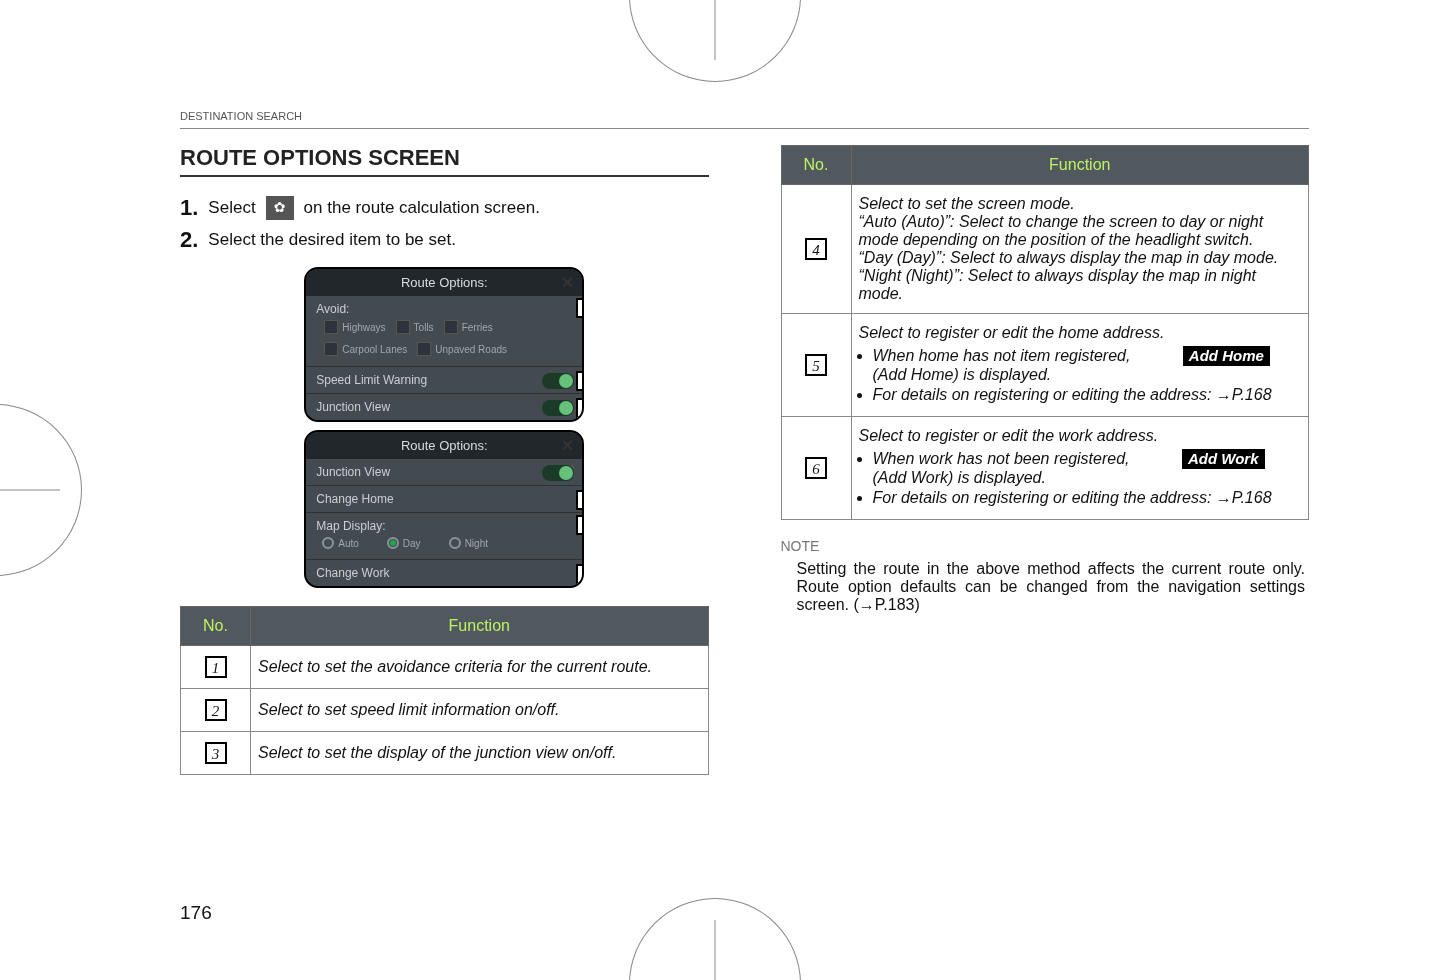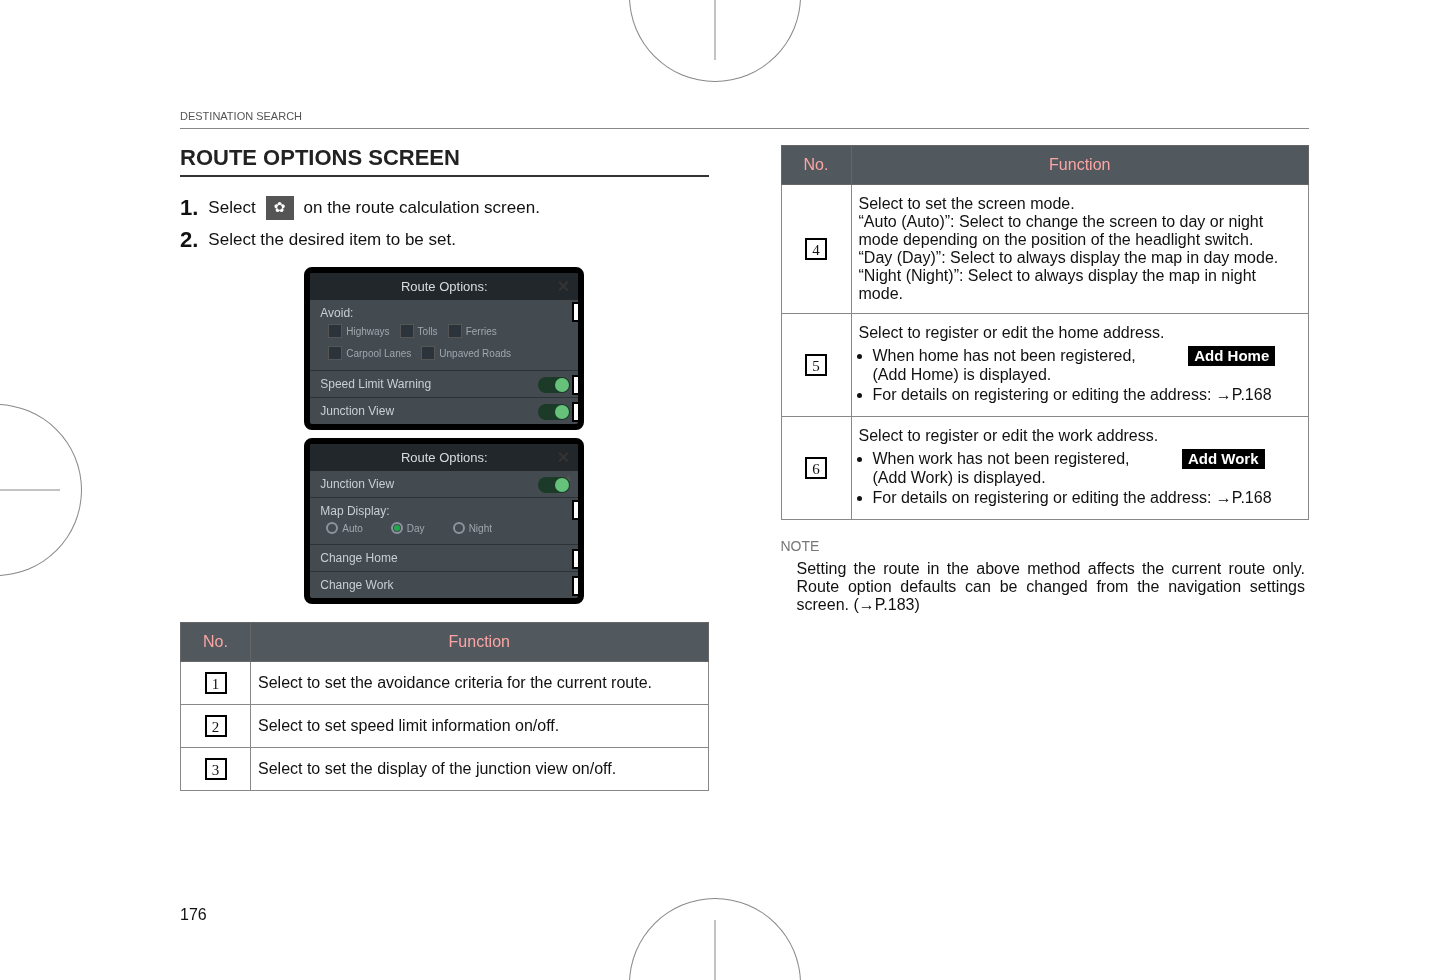--- a/index.html
+++ b/index.html
@@ -29,50 +29,50 @@
     h2.section-title { font-size: 22px; font-weight: bold; color: #222; margin-bottom: 4px; }
     .section-rule { border: none; border-top: 2px solid #333; margin-bottom: 18px; }
 
     .steps { margin: 0 0 14px 0; }
     .step { display: flex; align-items: center; gap: 10px; font-size: 17px; margin-bottom: 6px; }
     .step-num { font-weight: bold; font-size: 22px; }
     .gear { display: inline-block; width: 28px; height: 24px; background: #555; position: relative; vertical-align: middle; }
     .gear::after { content: "✿"; color: #fff; position: absolute; left: 50%; top: 50%; transform: translate(-50%, -54%); font-size: 14px; }
 
     .shots { display: flex; flex-direction: column; gap: 8px; align-items: center; margin-bottom: 18px; }
-    .shot { width: 280px; border: 6px solid #000000; border-radius: 8px; overflow: hidden; background: #434a50; font-size: 12px; color: #c9cfd4; position: relative; }
+    .shot { width: 280px; border: 2px solid #000000; border-radius: 14px; overflow: hidden; background: #434a50; font-size: 12px; color: #c9cfd4; position: relative; }
     .shot-titlebar { background: #22272b; text-align: center; padding: 6px 0; font-size: 13px; color: #d6dde2; position: relative; }
     .shot-close { position: absolute; right: 8px; top: 4px; font-size: 16px; font-weight: bold; color: #333; }
     .scroll-arrow { position: absolute; right: 5px; top: 28px; font-size: 10px; color: #555; }
     .shot-section { padding: 6px 10px; border-top: 1px solid #2c3236; position: relative; }
     .shot-section.first { border-top: none; }
     .shot-row-opts { display: flex; gap: 10px; padding: 4px 8px; font-size: 10px; color: #a0a7ad; }
     .chk { display: inline-block; width: 14px; height: 14px; background: #2c333a; border: 1px solid #555; margin-right: 4px; vertical-align: -3px; }
     .radio { display: inline-block; width: 12px; height: 12px; border-radius: 50%; border: 2px solid #8a949c; margin-right: 4px; vertical-align: -2px; }
     .radio.on::after { content: ""; display: block; width: 6px; height: 6px; border-radius: 50%; background: #1fa84b; margin: 1px; }
     .toggle { position: absolute; right: 8px; top: 6px; width: 32px; height: 16px; border-radius: 10px; background: #2c333a; }
     .toggle .knob { position: absolute; top: 1px; width: 14px; height: 14px; border-radius: 50%; background: #ccc; }
     .toggle.on { background: #1b3a27; }
     .toggle.on .knob { right: 1px; background: #66c17b; }
     .callout { position: absolute; width: 20px; height: 20px; border: 2px solid #000; background: #fff; font-family: "Times New Roman", serif; font-size: 14px; text-align: center; line-height: 18px; color: #000; }
 
     table.fn { width: 100%; border-collapse: collapse; font-size: 16px; }
-    table.fn th { background: #51585e; color: #fca5a5; font-weight: normal; padding: 10px 12px; border: 1px solid #666; }
+    table.fn th { background: #51585e; color: #bef264; font-weight: normal; padding: 10px 12px; border: 1px solid #666; }
     table.fn th.no { width: 70px; }
-    table.fn td { padding: 10px 7px; border: 1px solid #888; vertical-align: middle; }
+    table.fn td { padding: 10px 7px; border: 1px solid #888; vertical-align: middle; font-style: italic; }
     table.fn td.idx { text-align: center; font-family: "Times New Roman", serif; }
     .boxnum { display: inline-block; border: 2px solid #000; width: 22px; height: 22px; text-align: center; line-height: 20px; font-size: 15px; font-family: "Times New Roman", serif; }
     .blackchip { display: inline-block; background: #000; color: #fff; padding: 1px 6px 2px; font-weight: bold; font-size: 15px; margin-left: 48px; }
     .bullist { margin: 4px 0 0 0; padding-left: 14px; }
     .bullist li { margin-bottom: 2px; }
 
     .note-title { font-size: 14px; color: #777; font-weight: normal; margin: 18px 0 6px; }
     .note-text { font-size: 16px; text-align: justify; padding: 0 4px 0 16px; }
 
-    .pagenum { position: absolute; left: 0; bottom: -4px; font-size: 16px; }
+    .pagenum { position: absolute; left: 0; bottom: -4px; font-size: 19px; }
   </style>
 </head>
 <body>
 
 <div class="crop-top"></div>
 <div class="crop-left"></div>
 <div class="crop-bottom"></div>
 
 <div class="page">
   <div class="header-chapter">DESTINATION SEARCH</div>
@@ -139,33 +139,33 @@
             <span class="shot-close">✕</span>
           </div>
           <span class="scroll-arrow">▲</span>
           <div class="shot-section first">
             <span>Junction View</span>
             <span class="toggle on">
                 <span class="knob"></span>
               </span>
           </div>
           <div class="shot-section">
+            <span>Change Home</span>
+            <span class="callout" style="right:-14px; top:4px;">5</span>
+          </div>
+          <div class="shot-section">
             <span>Map Display:</span>
             <span class="callout" style="right:-14px; top:2px;">4</span>
             <div class="shot-row-opts" style="gap:28px; padding-left:6px;">
               <span><span class="radio"></span><span>Auto</span></span>
               <span><span class="radio on"></span><span>Day</span></span>
               <span><span class="radio"></span><span>Night</span></span>
             </div>
           </div>
           <div class="shot-section">
-            <span>Change Home</span>
-            <span class="callout" style="right:-14px; top:4px;">5</span>
-          </div>
-          <div class="shot-section">
             <span>Change Work</span>
             <span class="callout" style="right:-14px; top:4px;">6</span>
           </div>
         </div>
       </div>
 
       <table class="fn">
         <thead>
           <tr>
             <th class="no">No.</th>
@@ -205,21 +205,21 @@
               <div>“Auto (Auto)”: Select to change the screen to day or night mode depending on the position of the headlight switch.</div>
               <div>“Day (Day)”: Select to always display the map in day mode.</div>
               <div>“Night (Night)”: Select to always display the map in night mode.</div>
             </td>
           </tr>
           <tr>
             <td class="idx"><span class="boxnum">5</span></td>
             <td>
               <div>Select to register or edit the home address.</div>
               <ul class="bullist">
-                <li><span>When home has not been registered,</span> <span class="blackchip">Add Home</span> <span>(Add Home) is displayed.</span></li>
+                <li><span>When home has not item registered,</span> <span class="blackchip">Add Home</span> <span>(Add Home) is displayed.</span></li>
                 <li>For details on registering or editing the address: →P.168</li>
               </ul>
             </td>
           </tr>
           <tr>
             <td class="idx"><span class="boxnum">6</span></td>
             <td>
               <div>Select to register or edit the work address.</div>
               <ul class="bullist">
                 <li><span>When work has not been registered,</span> <span class="blackchip">Add Work</span> <span>(Add Work) is displayed.</span></li>

